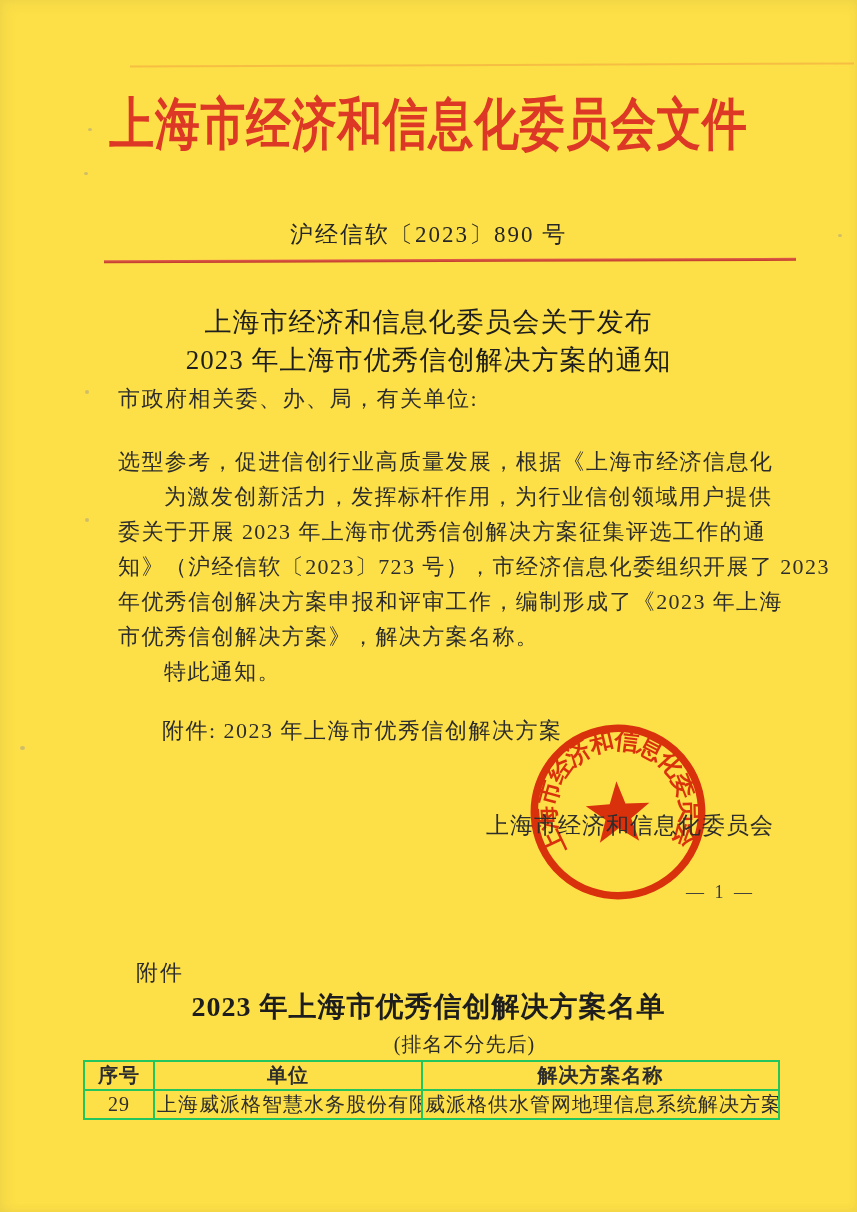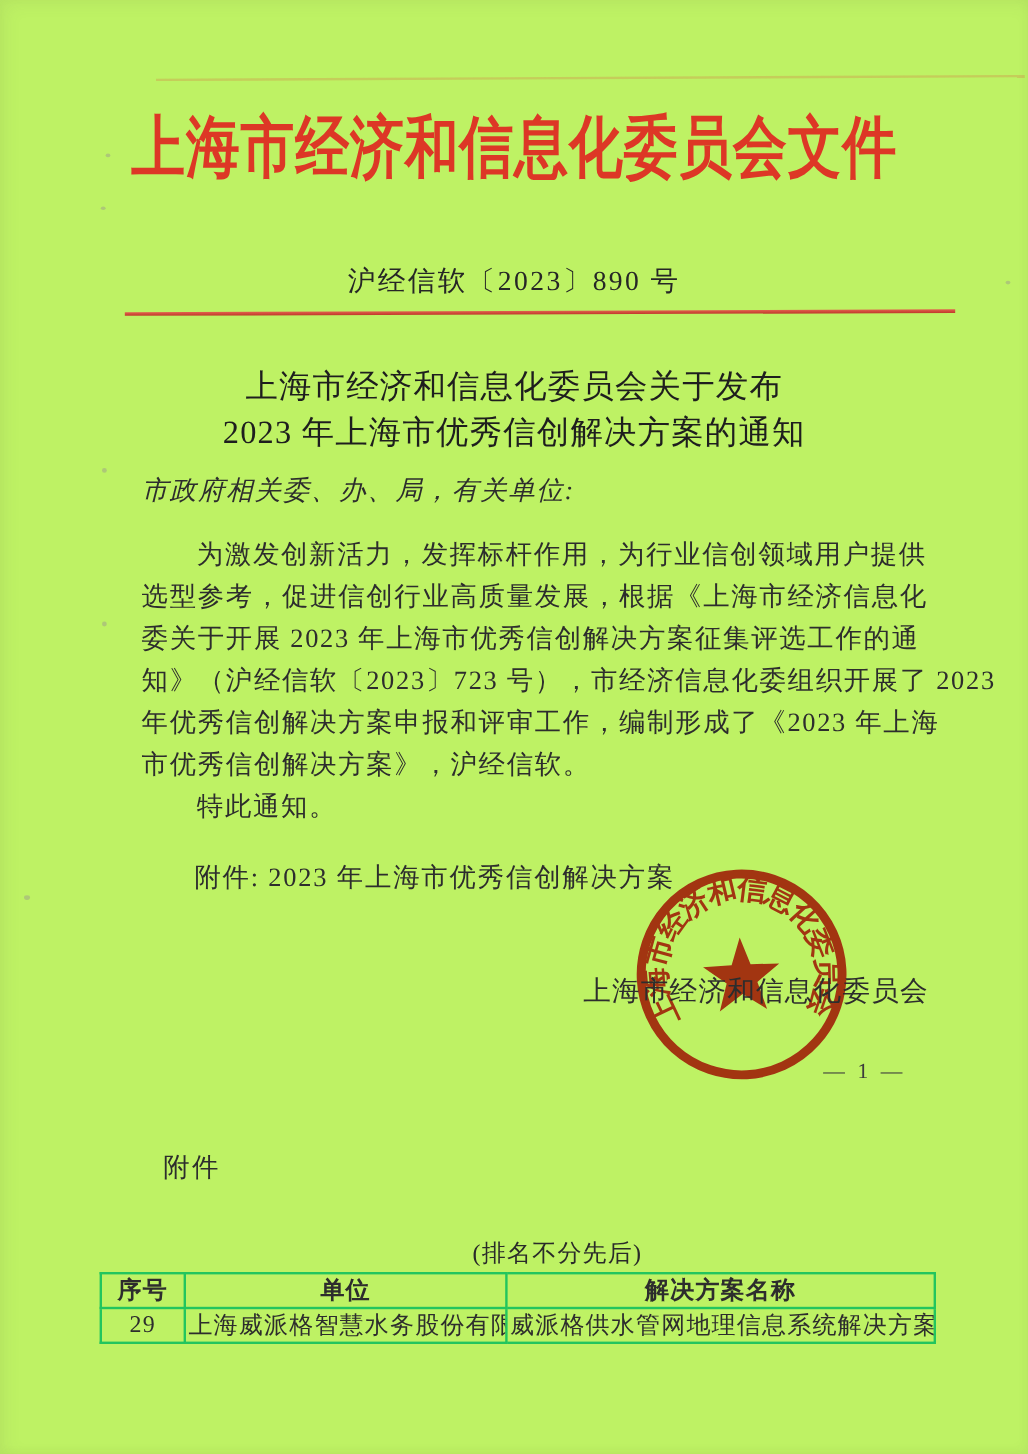--- a/index.html
+++ b/index.html
@@ -1,20 +1,20 @@
 <!DOCTYPE html>
 <html><head>
 <meta charset="utf-8">
 <style>
   html,body{margin:0;padding:0;background:#e8e8e8;}
   .page{
     position:relative;
     width:857px;height:1212px;
     margin:0 auto;
-    background:#bef264;
+    background:#fde047;
     overflow:hidden;
     font-family:"Liberation Serif","DejaVu Serif",serif;
     color:#2d2d2d;
     box-shadow:inset 4px 3px 14px rgba(90,85,80,.08), inset -2px -2px 8px rgba(90,85,80,.04);
   }
   .ghost-line{
     position:absolute;left:130px;top:64px;width:724px;height:2px;
     background:rgba(224,74,56,.22);transform:rotate(-.25deg);
   }
   .header-title{
@@ -32,22 +32,22 @@
     position:absolute;left:104px;top:259px;width:692px;height:3px;
     background:linear-gradient(180deg,#e2604d,#c03a2b);
     transform:rotate(-.2deg);
   }
   .notice-title{
     position:absolute;top:303px;left:0;width:100%;
     text-align:center;font-weight:normal;font-size:27px;line-height:38px;
     letter-spacing:1px;color:#1e1e1e;
   }
   .salutation{
-    position:absolute;left:118px;top:394px;
-    font-size:22px;letter-spacing:1.5px;font-style:italic;
+    position:absolute;left:118px;top:384px;
+    font-size:22px;letter-spacing:1.5px;
   }
   .body-text{
     position:absolute;left:118px;top:444px;width:654px;
     font-size:22px;letter-spacing:1.4px;
   }
   .body-text .line{height:35px;line-height:35px;white-space:nowrap;}
   .body-text .line.indent{padding-left:46px;}
   .attachment-ref{
     position:absolute;left:162px;top:716px;
     font-size:22px;letter-spacing:1.5px;
@@ -109,26 +109,26 @@
   <div class="red-rule"></div>
 
   <div class="notice-title">
     <div>上海市经济和信息化委员会关于发布</div>
     <div>2023 年上海市优秀信创解决方案的通知</div>
   </div>
 
   <div class="salutation">市政府相关委、办、局，有关单位:</div>
 
   <div class="body-text">
+    <div class="line">选型参考，促进信创行业高质量发展，根据《上海市经济信息化</div>
     <div class="line indent">为激发创新活力，发挥标杆作用，为行业信创领域用户提供</div>
-    <div class="line">选型参考，促进信创行业高质量发展，根据《上海市经济信息化</div>
     <div class="line">委关于开展 2023 年上海市优秀信创解决方案征集评选工作的通</div>
     <div class="line">知》（沪经信软〔2023〕723 号），市经济信息化委组织开展了 2023</div>
     <div class="line">年优秀信创解决方案申报和评审工作，编制形成了《2023 年上海</div>
-    <div class="line">市优秀信创解决方案》，沪经信软。</div>
+    <div class="line">市优秀信创解决方案》，解决方案名称。</div>
     <div class="line indent">特此通知。</div>
   </div>
 
   <div class="attachment-ref">附件: 2023 年上海市优秀信创解决方案</div>
 
   <svg class="seal" viewBox="0 0 200 200" xmlns="http://www.w3.org/2000/svg">
     <circle cx="100" cy="100" r="90" fill="none" stroke="#d8281b" stroke-width="8"></circle>
     <polygon fill="#d8281b" points="100,67 108.5,91.3 134.2,91.9 113.8,107.5 121.2,132.1 100,117.5 78.8,132.1 86.2,107.5 65.8,91.9 91.5,91.3"></polygon>
     <defs>
       <path id="sealArc" d="M 44.3 139 A 68 68 0 1 1 155.7 139" fill="none"></path>
@@ -138,20 +138,21 @@
     </text>
   </svg>
 
   <div class="signer">上海市经济和信息化委员会</div>
 
 
   <div class="page-number">— 1 —</div>
 
   <div class="annex-label">附件</div>
 
+  <div class="annex-title">2023 年上海市优秀信创解决方案名单</div>
 
   <div class="annex-subtitle">(排名不分先后)</div>
 
   <table class="annex-table">
     <colgroup>
         <col class="c1">
         <col class="c2">
         <col class="c3">
       </colgroup>
     <thead>

